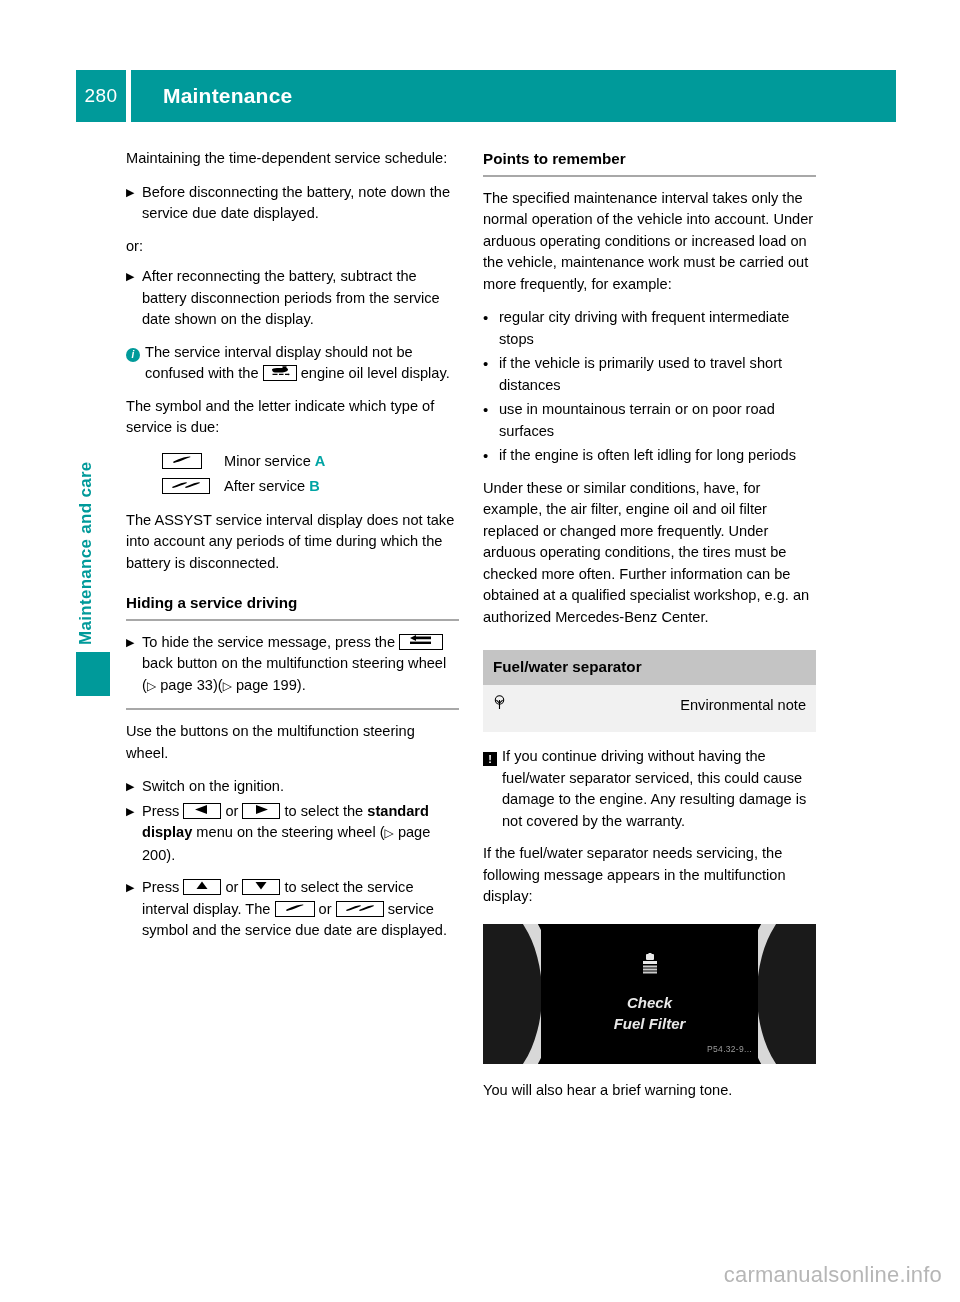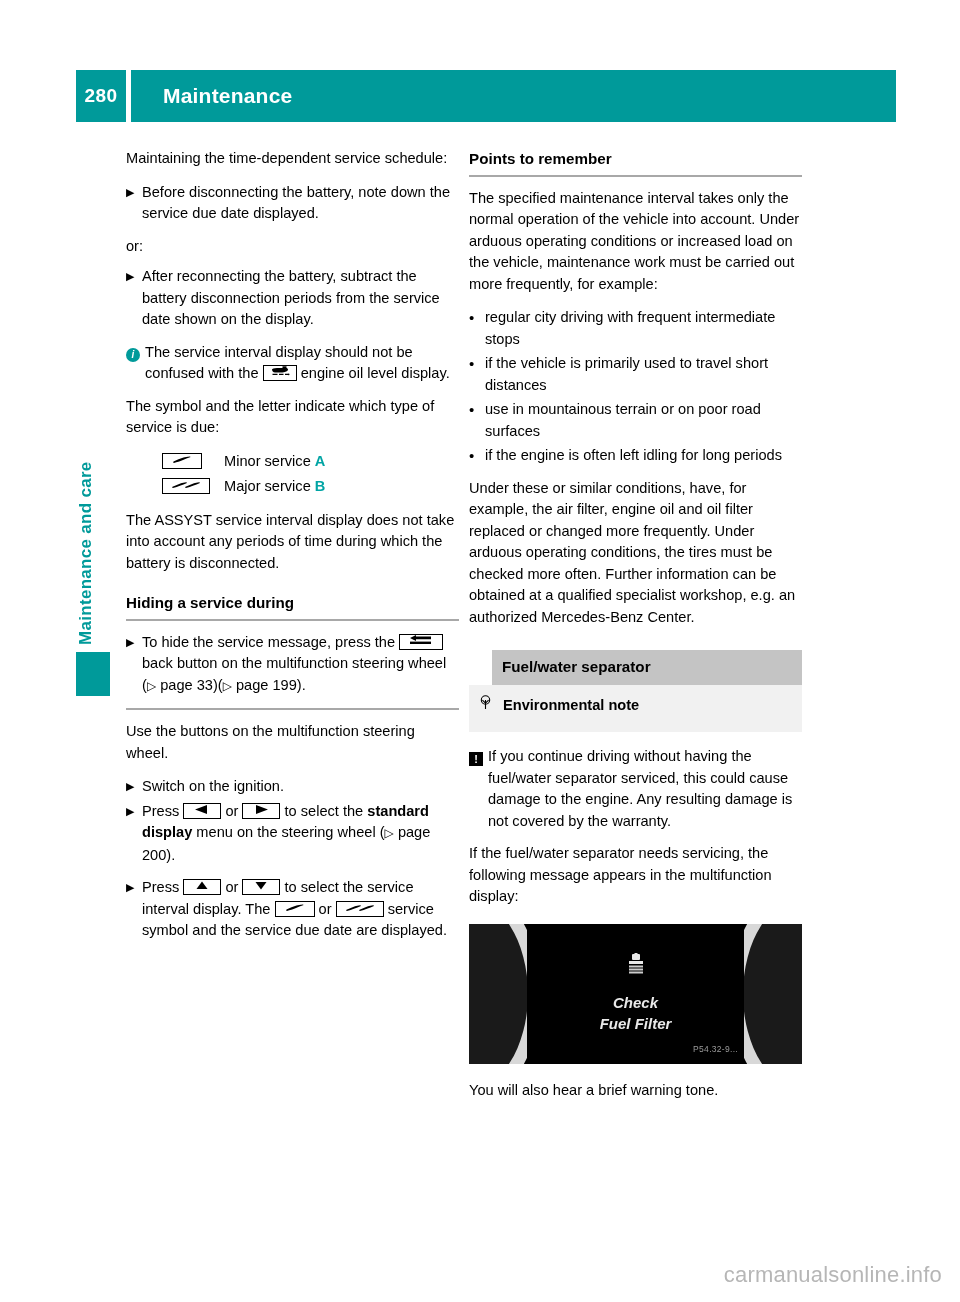--- a/index.html
+++ b/index.html
@@ -20,21 +20,21 @@
     top: 70px;
     width: 820px;
     height: 52px;
     display: flex;
   }
   .header-page {
     width: 50px;
     background: #009a9a;
     color: #ffffff;
     font-size: 19px;
-    font-weight: bold;
+    font-weight: normal;
     display: flex;
     align-items: center;
     justify-content: center;
     letter-spacing: .5px;
   }
   .header-gap { width: 5px; background: #ffffff; }
   .header-title {
     flex: 1;
     background: #009a9a;
     color: #ffffff;
@@ -73,21 +73,21 @@
   
   .col {
     position: absolute;
     top: 148px;
     width: 333px;
     font-size: 14.6px;
     line-height: 21.5px;
     color: #000000;
   }
   .col-left  { left: 126px; }
-  .col-right { left: 469px; }
+  .col-right { left: 483px; }
 
   p { margin-bottom: 12px; }
   p.tight { margin-bottom: 0; }
 
   
   .sec-head {
     font-size: 15.2px;
     font-weight: bold;
     margin-top: 18px;
     margin-bottom: 5px;
@@ -97,35 +97,35 @@
     margin-bottom: 11px;
   }
 
   
   .banner {
     background: #c4c4c4;
     font-size: 15.2px;
     font-weight: bold;
     padding: 6px 10px 7px 10px;
     margin-top: 22px;
-    margin-left: 23px;
   }
 
   
   .note-box {
     background: #f1f1f1;
     padding: 10px 10px 11px 10px;
     margin-bottom: 14px;
   }
   .note-head {
     font-size: 14.6px;
-    font-weight: bold;
+    font-weight: normal;
     display: flex;
     align-items: baseline;
     margin-bottom: 5px;
+    justify-content: space-between;
   }
   .note-head .eco-icon {
     display: inline-block;
     width: 24px;
     flex: 0 0 24px;
     text-align: left;
     font-size: 16px;
     line-height: 18px;
   }
 
@@ -330,26 +330,26 @@
 
   <div class="symrow" style="margin-bottom:12px">
     <span class="symcell">
       <span class="keybox wide">
         <svg width="30" height="11" viewBox="0 0 30 11">
             <path d="M1.5 7.8 C4.5 6.5 7 5.4 10 4.3 C11.3 3.8 13 3.4 15.2 3.2 C15.8 3.15 16 3.9 15.5 4.15 C13.4 5 11.6 5.7 9.6 6.5 C6.7 7.6 4.5 8.3 2 9 C1.3 9.2 1 8.2 1.5 7.8 Z" fill="#000"></path>
             <path d="M14.5 7.8 C17.5 6.5 20 5.4 23 4.3 C24.3 3.8 26 3.4 28.2 3.2 C28.8 3.15 29 3.9 28.5 4.15 C26.4 5 24.6 5.7 22.6 6.5 C19.7 7.6 17.5 8.3 15 9 C14.3 9.2 14 8.2 14.5 7.8 Z" fill="#000"></path>
           </svg>
       </span>
     </span>
-    <span class="symlabel"><span>Major service</span> <span class="glyph-teal">B</span></span>
+    <span class="symlabel"><span>After service</span> <span class="glyph-teal">B</span></span>
   </div>
 
   <p>The ASSYST service interval display does not take into account any periods of time during which the battery is disconnected.</p>
 
-  <div class="sec-head">Hiding a service during</div>
+  <div class="sec-head">Hiding a service driving</div>
   <div class="sec-rule"></div>
 
   <div class="item item-gap">
     <span class="marker arrow-marker">▶</span>
     <span class="body"><span>To hide the service message, press the</span>
       <span class="keybox wide">
         <svg width="26" height="11" viewBox="0 0 26 11">
             <path d="M8 1.6 H23 V4.2 H8 V6 L2 2.9 L8 0 Z" fill="#000"></path>
             <rect x="2" y="6.6" width="21" height="2.4" fill="#000"></rect>
           </svg>

